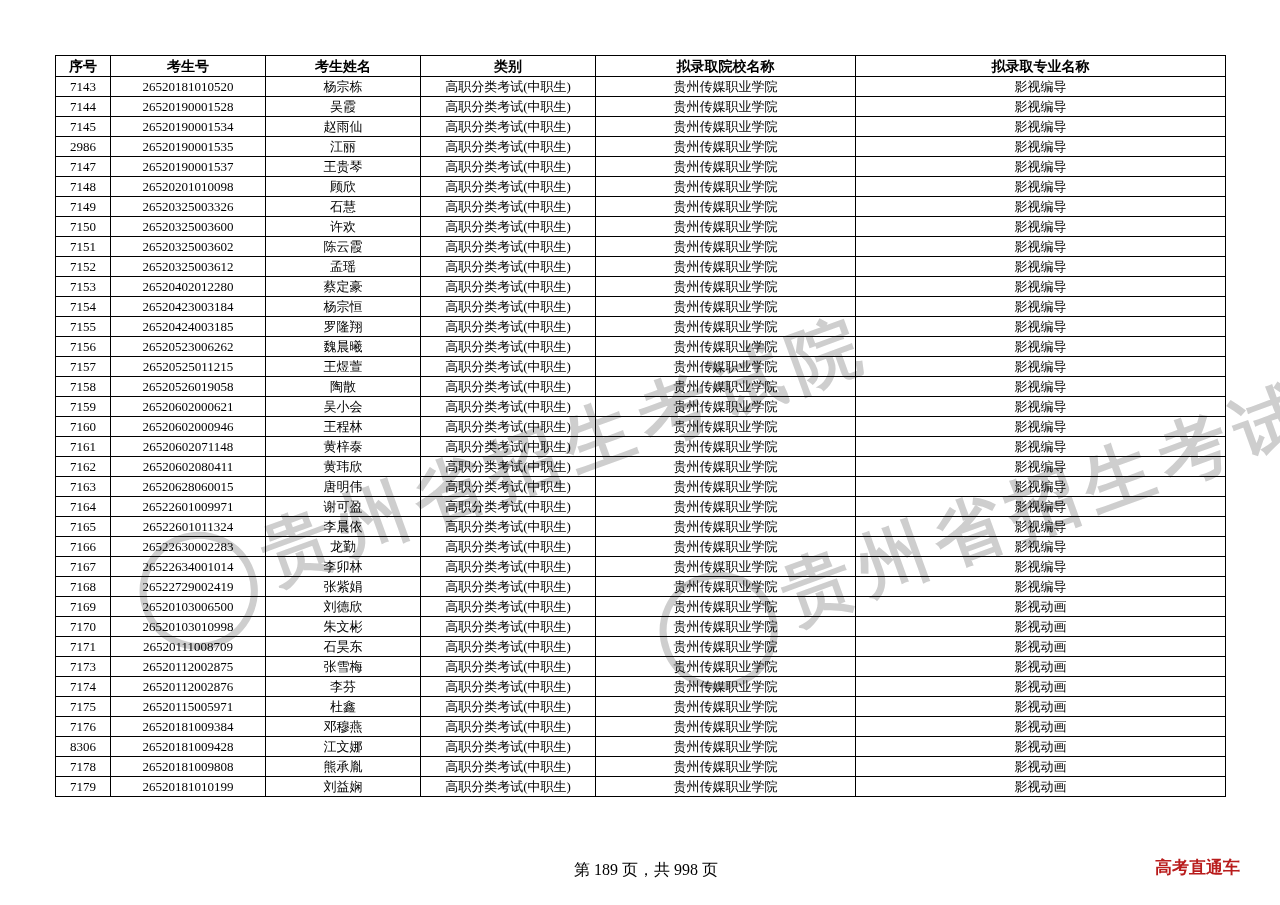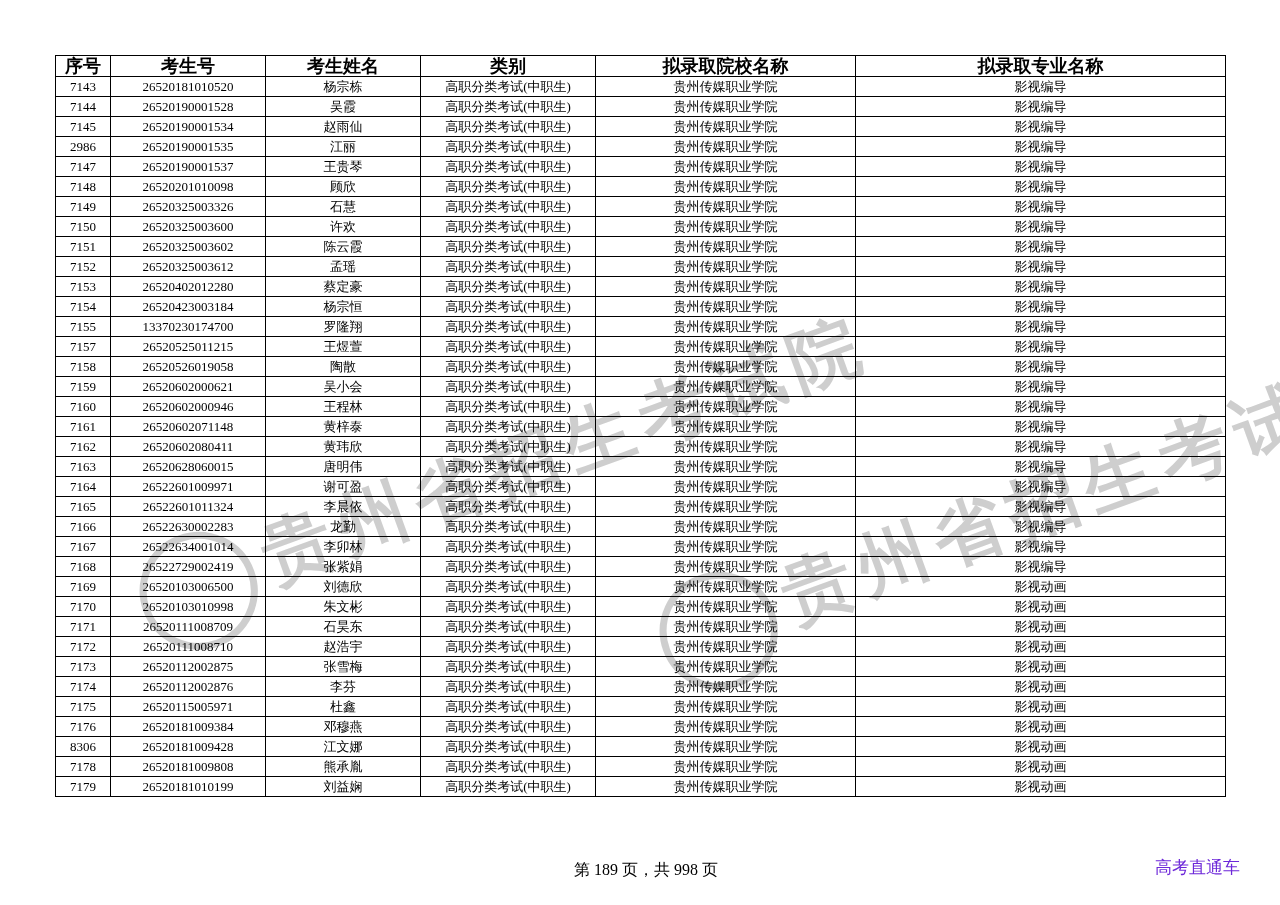--- a/index.html
+++ b/index.html
@@ -49,21 +49,21 @@
     font-size:13px;
     text-align:center;
     padding:0 2px;
     height:19px;
     line-height:19px;
     white-space:nowrap;
     overflow:hidden;
   }
   th{
     font-weight:bold;
-    font-size:18px;
+    font-size:14px;
     height:20px;
   }
   col.c-serial{width:55px;}
   col.c-no{width:155px;}
   col.c-name{width:155px;}
   col.c-cat{width:175px;}
   col.c-college{width:260px;}
   col.c-major{width:370px;}
 
   .footer{
@@ -72,22 +72,22 @@
     bottom:24px;
     text-align:center;
     font-size:16px;
     z-index:2;
   }
   .brand{
     position:absolute;
     right:40px;
     bottom:26px;
     font-size:17px;
-    font-weight:normal;
-    color:#6d28d9;
+    font-weight:bold;
+    color:#b91c1c;
     font-family:"Liberation Sans","DejaVu Sans",sans-serif;
     z-index:2;
   }
 </style>
 </head>
 <body>
 
 <div class="wm" id="wm1">
   <span class="ring"></span><span>贵州省招生考试院</span>
 </div>
@@ -206,22 +206,30 @@
       <tr>
         <td>7154</td>
         <td>26520423003184</td>
         <td>杨宗恒</td>
         <td>高职分类考试(中职生)</td>
         <td>贵州传媒职业学院</td>
         <td>影视编导</td>
       </tr>
       <tr>
         <td>7155</td>
-        <td>13370230174700</td>
+        <td>26520424003185</td>
         <td>罗隆翔</td>
+        <td>高职分类考试(中职生)</td>
+        <td>贵州传媒职业学院</td>
+        <td>影视编导</td>
+      </tr>
+      <tr>
+        <td>7156</td>
+        <td>26520523006262</td>
+        <td>魏晨曦</td>
         <td>高职分类考试(中职生)</td>
         <td>贵州传媒职业学院</td>
         <td>影视编导</td>
       </tr>
       <tr>
         <td>7157</td>
         <td>26520525011215</td>
         <td>王煜萱</td>
         <td>高职分类考试(中职生)</td>
         <td>贵州传媒职业学院</td>
@@ -333,28 +341,20 @@
       </tr>
       <tr>
         <td>7171</td>
         <td>26520111008709</td>
         <td>石昊东</td>
         <td>高职分类考试(中职生)</td>
         <td>贵州传媒职业学院</td>
         <td>影视动画</td>
       </tr>
       <tr>
-        <td>7172</td>
-        <td>26520111008710</td>
-        <td>赵浩宇</td>
-        <td>高职分类考试(中职生)</td>
-        <td>贵州传媒职业学院</td>
-        <td>影视动画</td>
-      </tr>
-      <tr>
         <td>7173</td>
         <td>26520112002875</td>
         <td>张雪梅</td>
         <td>高职分类考试(中职生)</td>
         <td>贵州传媒职业学院</td>
         <td>影视动画</td>
       </tr>
       <tr>
         <td>7174</td>
         <td>26520112002876</td>

